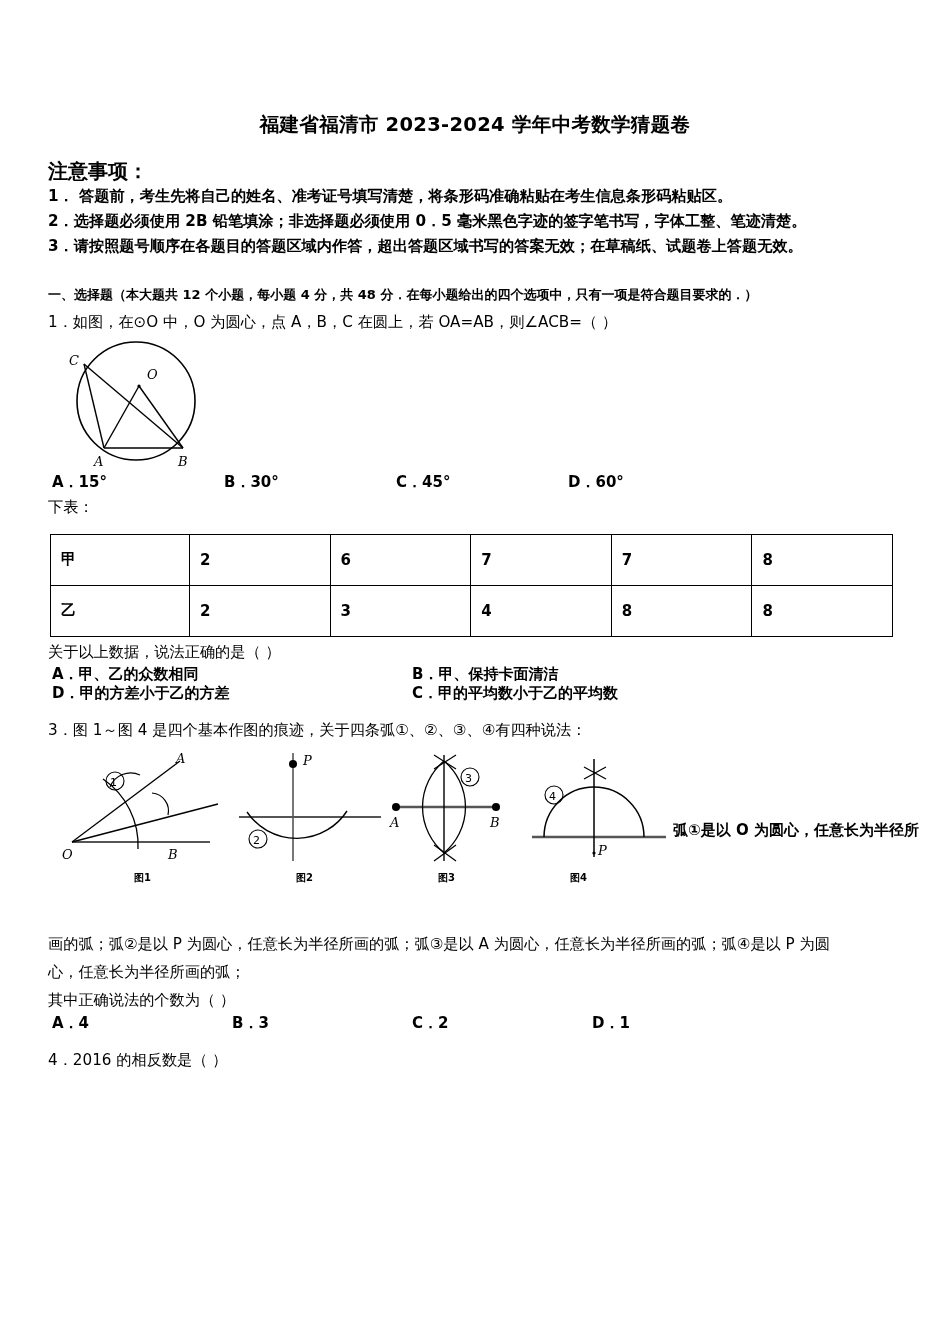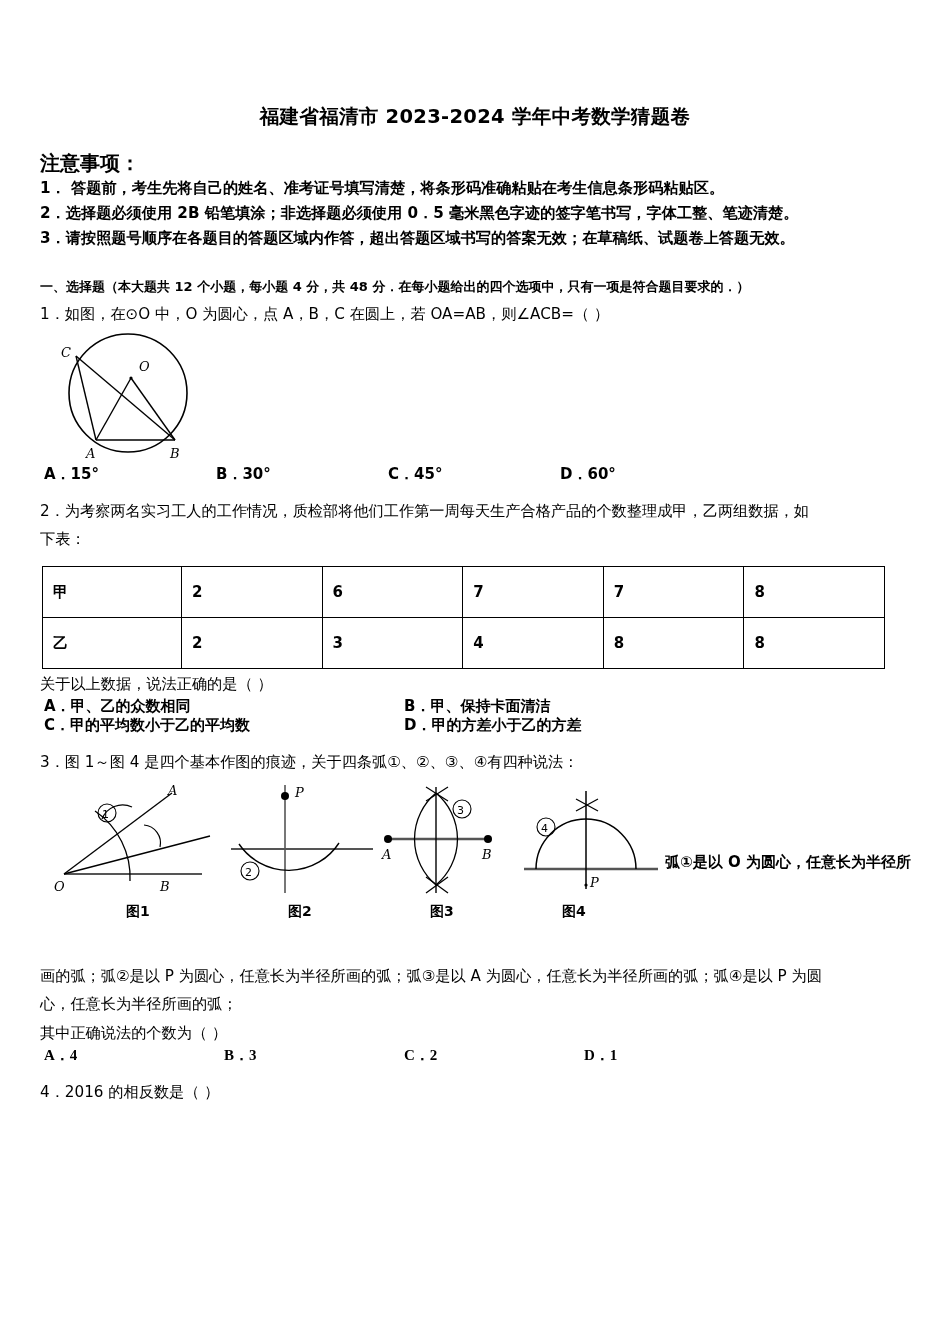--- a/index.html
+++ b/index.html
@@ -12,21 +12,21 @@
     height: 1344px;
     font-family: "DejaVu Sans", "Liberation Sans", sans-serif;
     color: #000000;
     position: relative;
     overflow: hidden;
   }
   .page {
     position: relative;
     width: 950px;
     height: 1344px;
-    padding: 0;
+    padding: 8px;
     box-sizing: border-box;
   }
   .doc-title {
     text-align: center;
     font-weight: bold;
     font-size: 19.5px;
     letter-spacing: 0.3px;
     margin: 0;
     padding-top: 104px;
     padding-bottom: 0;
@@ -64,21 +64,21 @@
   .opt-row {
     display: flex;
     font-size: 15px;
     font-weight: bold;
   }
   .opt-row .opt { white-space: nowrap; }
   .opt-row.four .opt { width: 172px; }
   .opt-row.four .opt:first-child { padding-left: 4px; }
   .opt-row.two .opt { width: 360px; }
   .opt-row.two .opt:first-child { padding-left: 4px; }
-  .opt-row.numeric .opt { width: 180px; font-family: Liberation Serif, serif; }
+  .opt-row.numeric .opt { width: 180px; }
   .opt-row.numeric .opt:first-child { padding-left: 4px; }
 
   
   .fig-q1 {
     margin: 6px 0 0 8px;
   }
 
   
   table.data-table {
     border-collapse: collapse;
@@ -99,21 +99,21 @@
 
   
   .fig-strip {
     position: relative;
     margin-top: 6px;
     height: 168px;
   }
   .fig-slot { position: absolute; top: 0; }
   .fig-caption {
     position: absolute;
-    font-size: 14px;
+    font-size: 10px;
     font-weight: bold;
     top: 122px;
   }
   .inline-tail {
     position: absolute;
     left: 625px;
     top: 72px;
     font-size: 15px;
     font-weight: bold;
     white-space: nowrap;
@@ -162,21 +162,20 @@
       </svg>
     </div>
 
     <div class="opt-row four">
       <span class="opt">A．15°</span>
       <span class="opt">B．30°</span>
       <span class="opt">C．45°</span>
       <span class="opt">D．60°</span>
     </div>
 
-    <div class="q-text loose">2．为考察两名实习工人的工作情况，质检部将他们工作第一周每天生产合格产品的个数整理成甲，乙两组数据，如</div>
     <div class="q-text tight">下表：</div>
 
     <table class="data-table">
       <tbody>
           <tr>
         <td class="label-cell">甲</td>
         <td>2</td>
         <td>6</td>
         <td>7</td>
         <td>7</td>
@@ -193,22 +192,22 @@
     </tbody>
       </table>
 
     <div class="q-text tight">关于以上数据，说法正确的是（    ）</div>
 
     <div class="opt-row two">
       <span class="opt">A．甲、乙的众数相同</span>
       <span class="opt">B．甲、保持卡面清洁</span>
     </div>
     <div class="opt-row two">
+      <span class="opt">D．甲的方差小于乙的方差</span>
       <span class="opt">C．甲的平均数小于乙的平均数</span>
-      <span class="opt">D．甲的方差小于乙的方差</span>
     </div>
 
     <div class="q-text loose">3．图 1～图 4 是四个基本作图的痕迹，关于四条弧①、②、③、④有四种说法：</div>
 
     <div class="fig-strip">
 
       <div class="fig-slot" style="left:10px;">
         <svg width="175" height="120" viewBox="0 0 175 120">
 
           <line x1="14" y1="93" x2="152" y2="93" class="stroke gray" stroke-width="1.8"></line>

